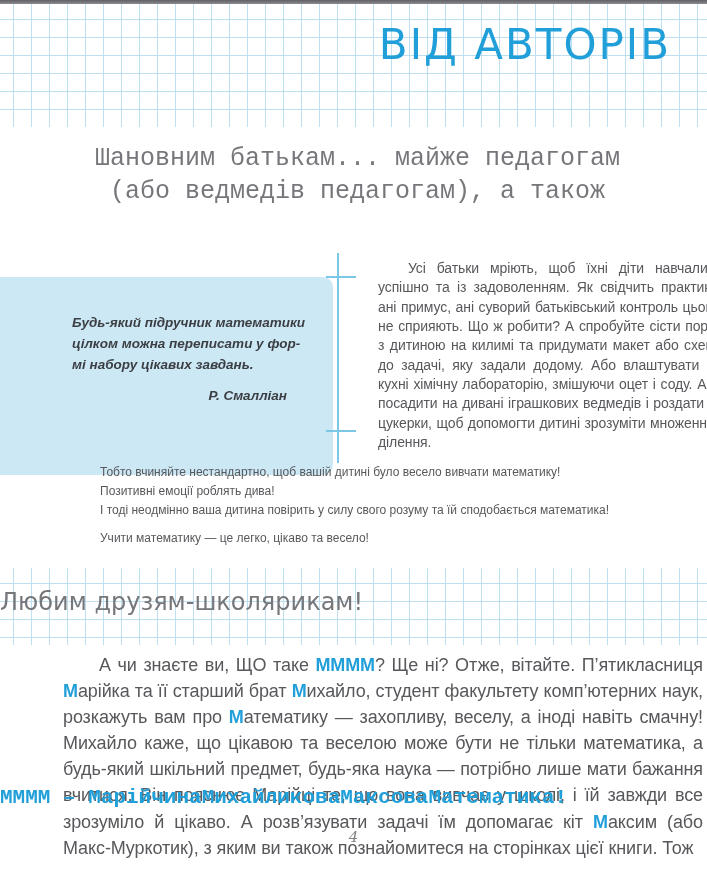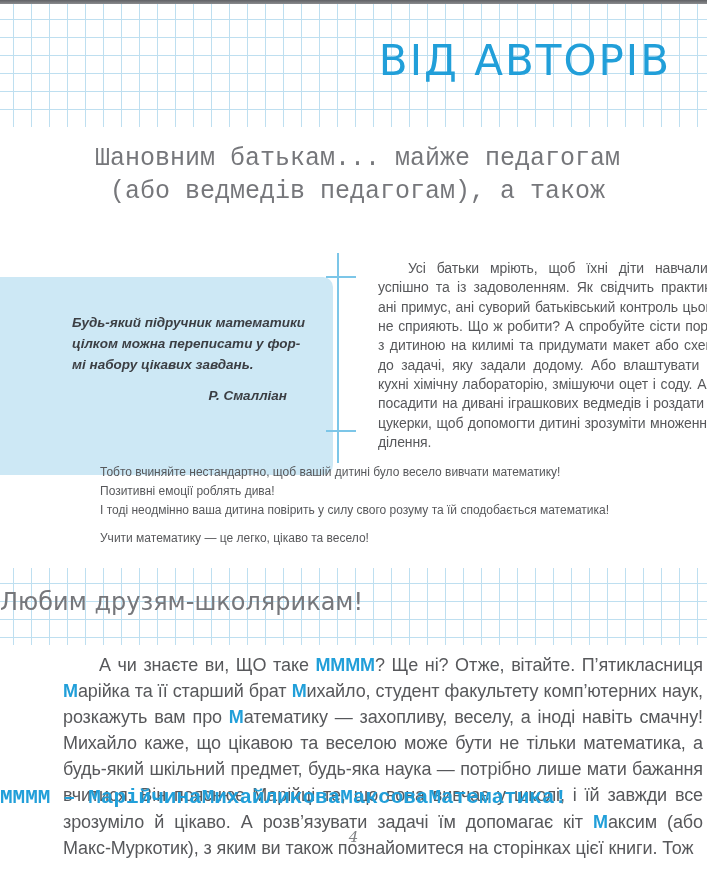--- a/index.html
+++ b/index.html
@@ -19,21 +19,21 @@
     background-image:
       linear-gradient(to right, #bedff0 1px, transparent 1px),
       linear-gradient(to bottom, #bedff0 1px, transparent 1px);
     background-size:18px 18px;
     background-position:-5px -3px;
   }
   .band1 { top:4px; height:123px; }
   .band2 { top:568px; height:77px; }
 
   .page-title {
-    position:absolute; top:36px; right:36px;
+    position:absolute; top:20px; right:36px;
     font-family:"DejaVu Sans", sans-serif;
     font-size:42px; letter-spacing:2px;
     color:var(--accent,#219fd9);
     white-space:nowrap;
   }
   .heading1 {
     position:absolute; top:142px; left:4px; width:707px;
     text-align:center;
     font-family:Liberation Mono, monospace;
     font-size:25px; line-height:1.32;

